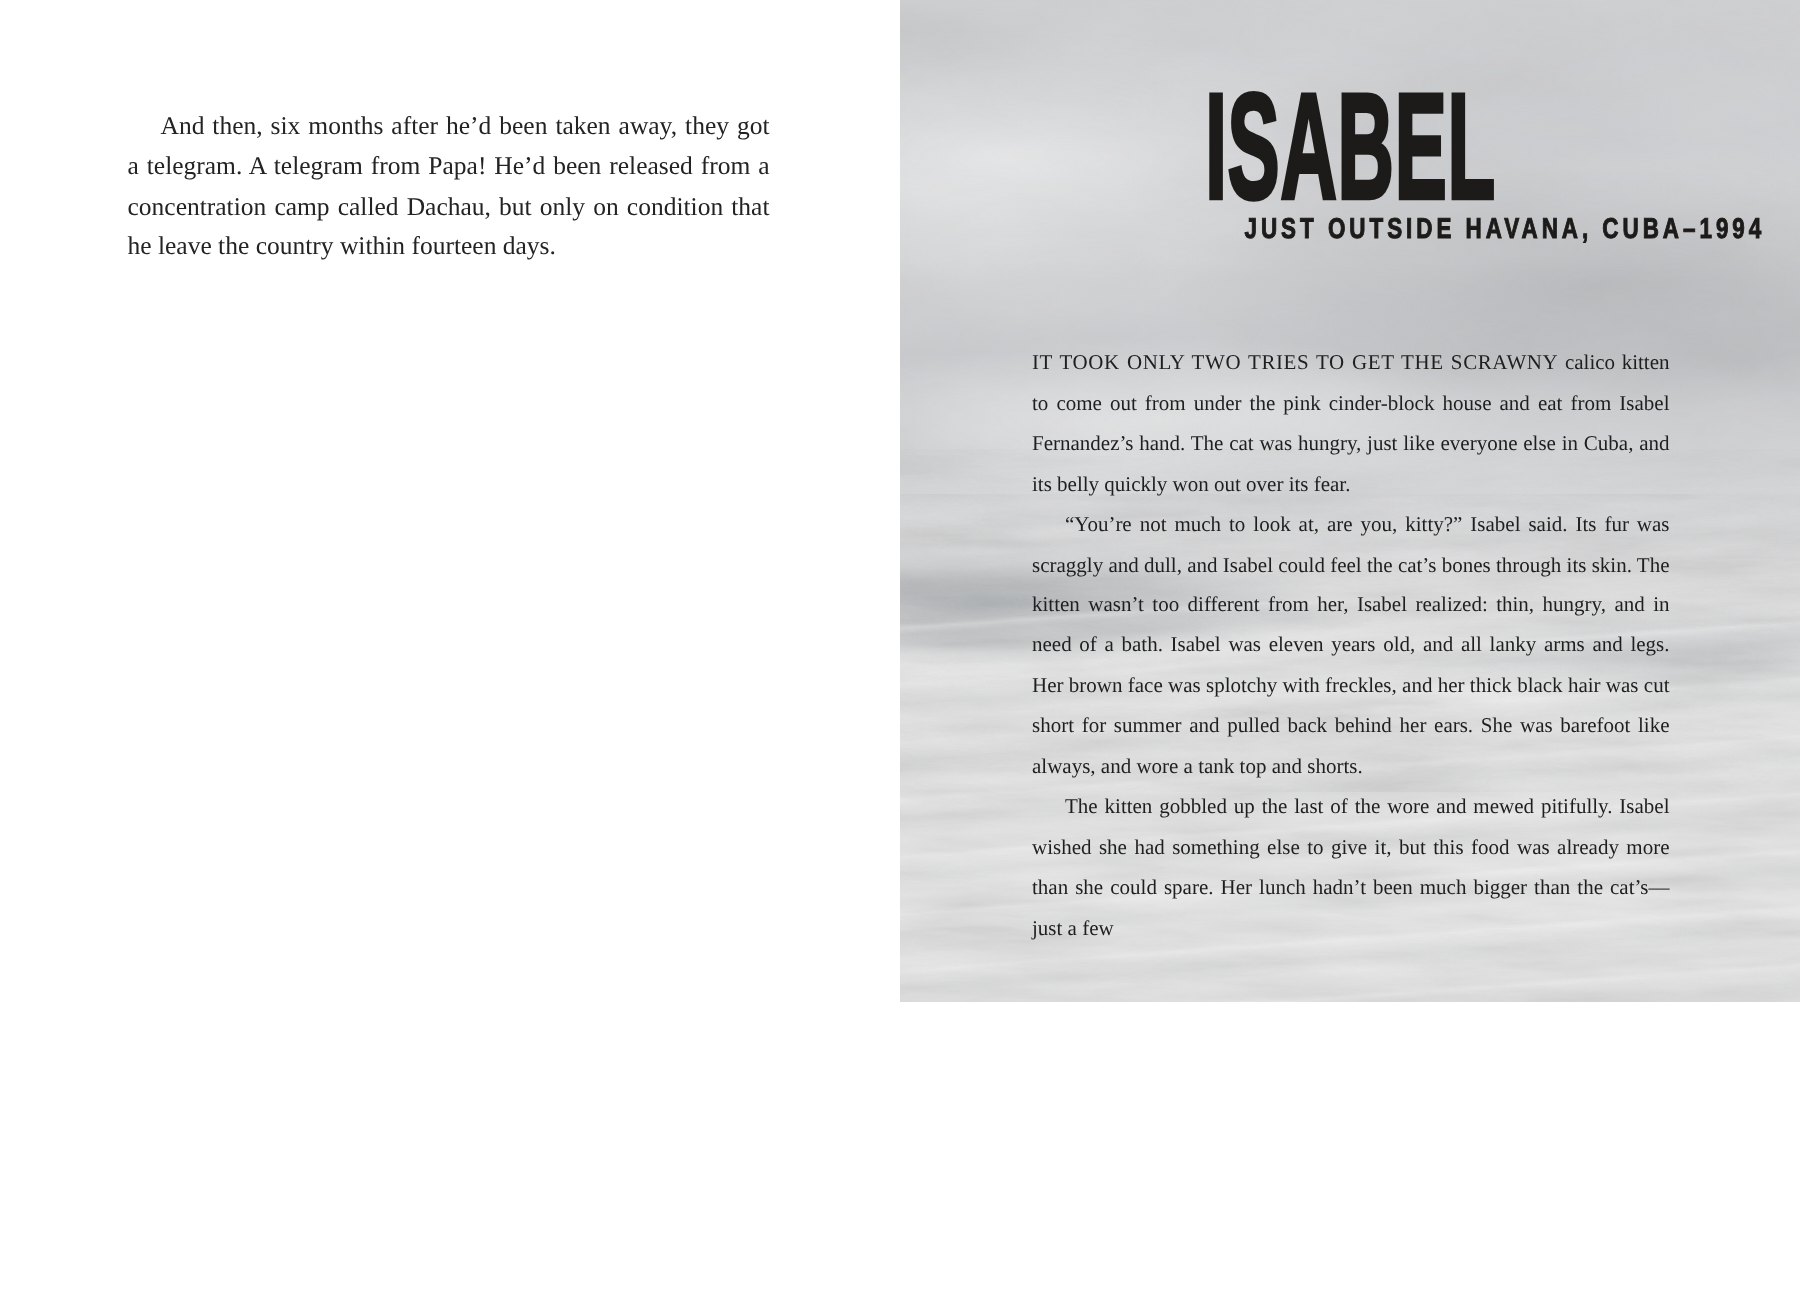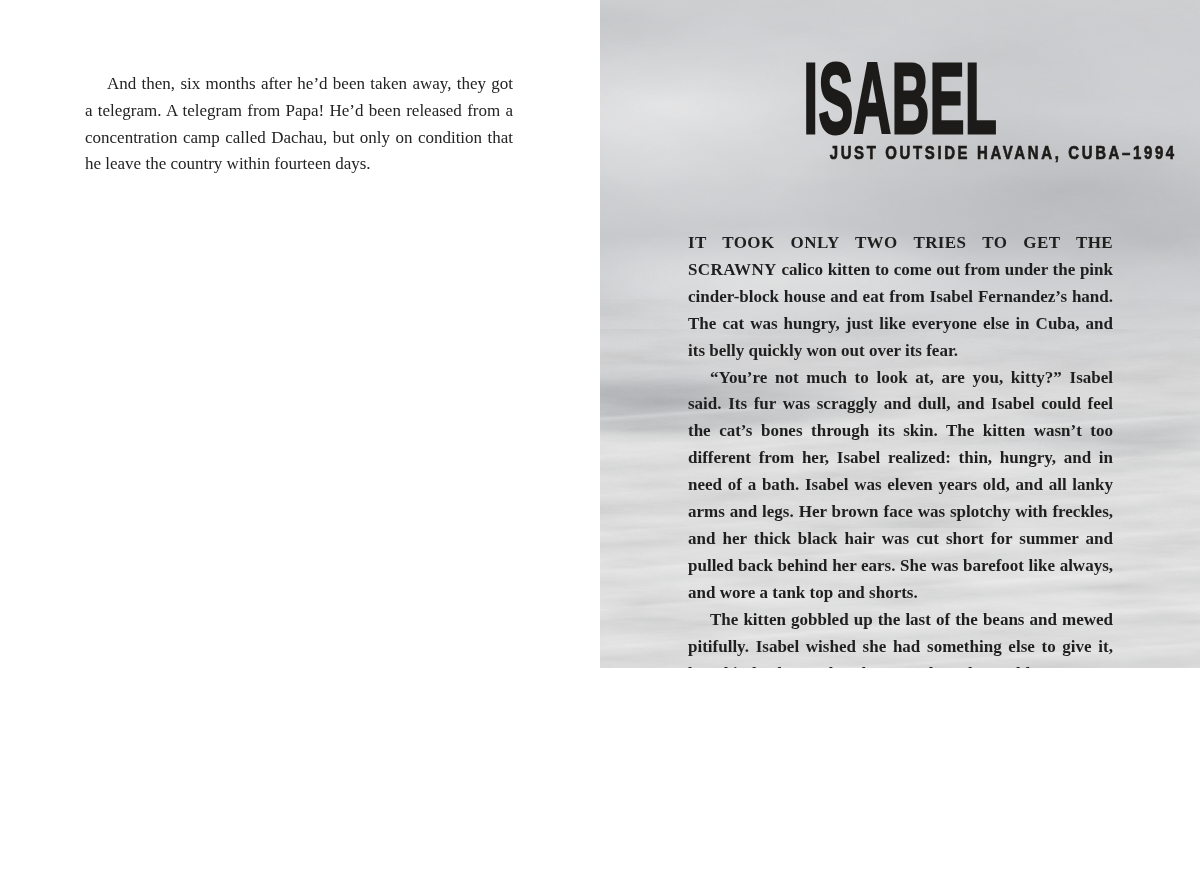--- a/index.html
+++ b/index.html
@@ -75,21 +75,21 @@
     letter-spacing: 3px;
     color: #1d1b19;
     -webkit-text-stroke: 0.6px #1d1b19;
     transform: scale(0.88, 1.12);
     white-space: nowrap;
   }
 
   
   .text-block { position: absolute; text-align: justify; }
   .text-block-left  { top: 71px;  left: 85px; width: 428px; font-size: 17px; line-height: 26.8px; }
-  .text-block-right { top: 230px; left: 88px; width: 425px; font-size: 17px; line-height: 26.9px; color: #1f1f1f; font-weight: bold; }
+  .text-block-right { top: 230px; left: 88px; width: 425px; font-size: 14px; line-height: 26.9px; color: #1f1f1f; }
   .para { margin: 0; }
   .para.indent { text-indent: 22px; }
   .lead-in { letter-spacing: 0.4px; }
 
   
   .folio {
     position: absolute; bottom: 41px; text-align: center;
     font-family: "Liberation Sans", sans-serif;
     font-weight: 700; font-size: 15px; color: #1d1b19;
     transform: scaleX(0.78);
@@ -137,20 +137,20 @@
       <div class="chapter-title-wrap">
         <h1 class="chapter-title">ISABEL</h1>
       </div>
       <div class="chapter-subtitle-wrap">
         <div class="chapter-subtitle">JUST OUTSIDE HAVANA, CUBA–1994</div>
       </div>
 
       <div class="text-block text-block-right">
         <p class="para"><span class="lead-in">IT TOOK ONLY TWO TRIES TO GET THE SCRAWNY</span> <span>calico kitten to come out from under the pink cinder-block house and eat from Isabel Fernandez’s hand. The cat was hungry, just like everyone else in Cuba, and its belly quickly won out over its fear.</span></p>
         <p class="para indent">“You’re not much to look at, are you, kitty?” Isabel said. Its fur was scraggly and dull, and Isabel could feel the cat’s bones through its skin. The kitten wasn’t too different from her, Isabel realized: thin, hungry, and in need of a bath. Isabel was eleven years old, and all lanky arms and legs. Her brown face was splotchy with freckles, and her thick black hair was cut short for summer and pulled back behind her ears. She was barefoot like always, and wore a tank top and shorts.</p>
-        <p class="para indent">The kitten gobbled up the last of the beans and mewed pitifully. Isabel wished she had something else to give it, but this food was already more than she could spare. Her lunch hadn’t been much bigger than the cat’s—just a few</p>
+        <p class="para indent">The kitten gobbled up the last of the wore and mewed pitifully. Isabel wished she had something else to give it, but this food was already more than she could spare. Her lunch hadn’t been much bigger than the cat’s—just a few</p>
       </div>
 
       <div class="folio folio-right">7</div>
     </div>
   </section>
 
 </div>
 
 </body></html>

